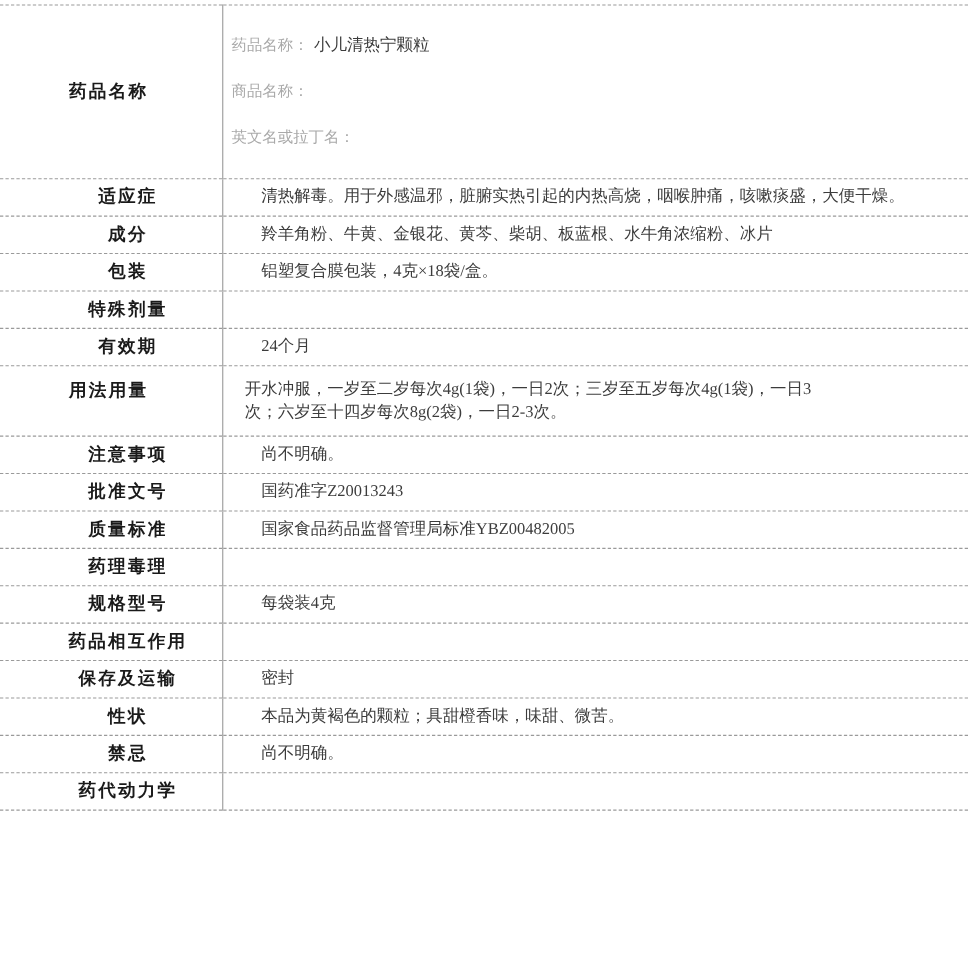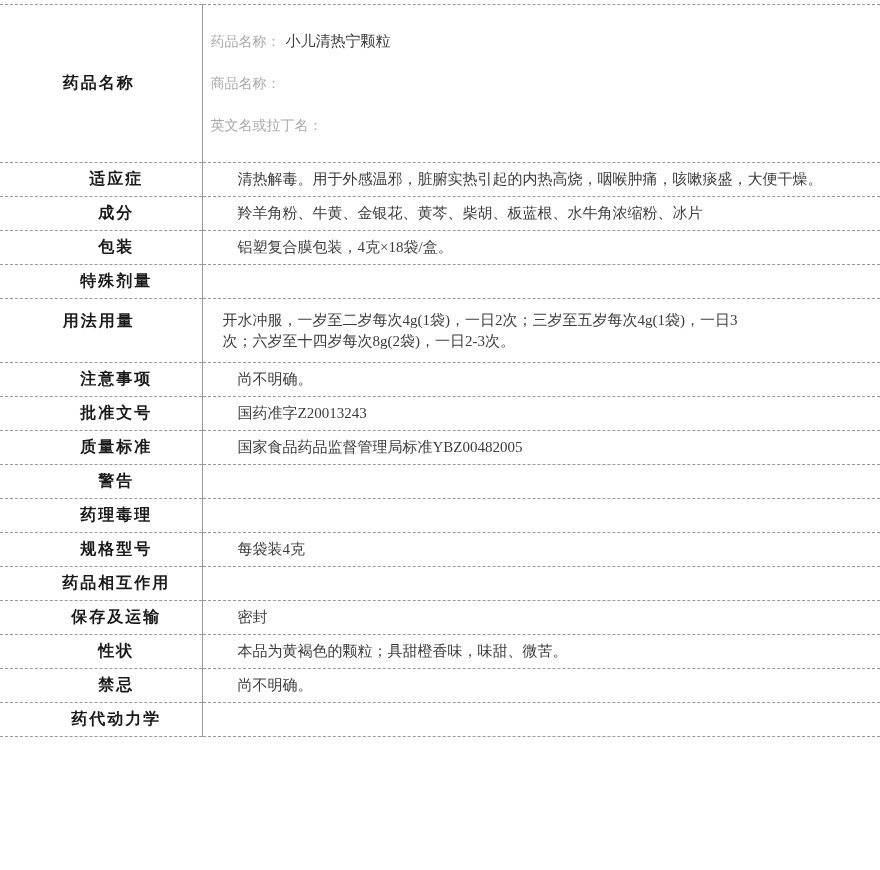--- a/index.html
+++ b/index.html
@@ -108,20 +108,24 @@
       <tr class="row std">
         <td class="label">包装</td>
         <td class="value">铝塑复合膜包装，4克×18袋/盒。</td>
       </tr>
 
       <tr class="row std">
         <td class="label">特殊剂量</td>
         <td class="value"></td>
       </tr>
 
+      <tr class="row std">
+        <td class="label">有效期</td>
+        <td class="value">24个月</td>
+      </tr>
 
       <tr class="row row-dosage">
         <td class="label">用法用量</td>
         <td class="value">开水冲服，一岁至二岁每次4g(1袋)，一日2次；三岁至五岁每次4g(1袋)，一日3
 次；六岁至十四岁每次8g(2袋)，一日2-3次。</td>
       </tr>
 
       <tr class="row std">
         <td class="label">注意事项</td>
         <td class="value">尚不明确。</td>
@@ -131,24 +135,20 @@
         <td class="label">批准文号</td>
         <td class="value">国药准字Z20013243</td>
       </tr>
 
       <tr class="row std">
         <td class="label">质量标准</td>
         <td class="value">国家食品药品监督管理局标准YBZ00482005</td>
       </tr>
 
 
-      <tr class="row std">
-        <td class="label">警告</td>
-        <td class="value"></td>
-      </tr>
 
       <tr class="row std">
         <td class="label">药理毒理</td>
         <td class="value"></td>
       </tr>
 
       <tr class="row std">
         <td class="label">规格型号</td>
         <td class="value">每袋装4克</td>
       </tr>

